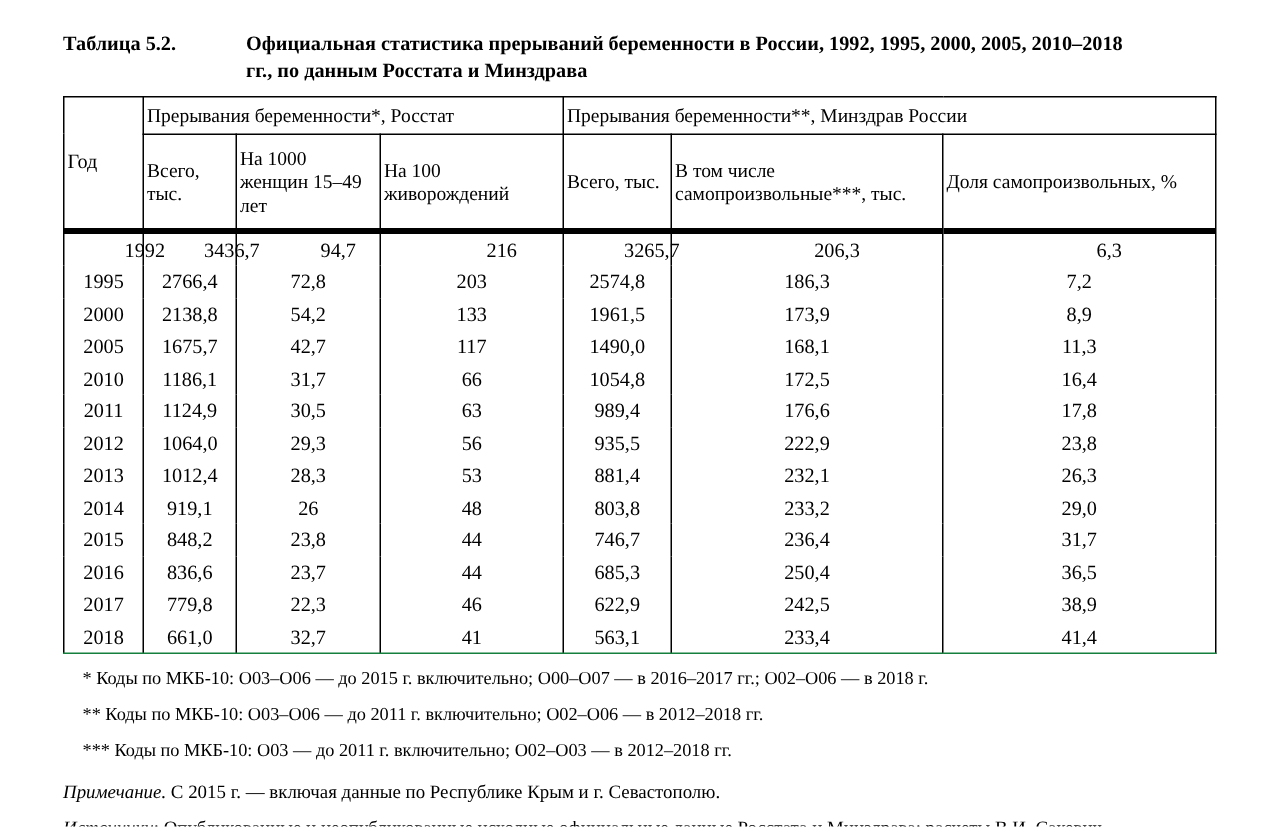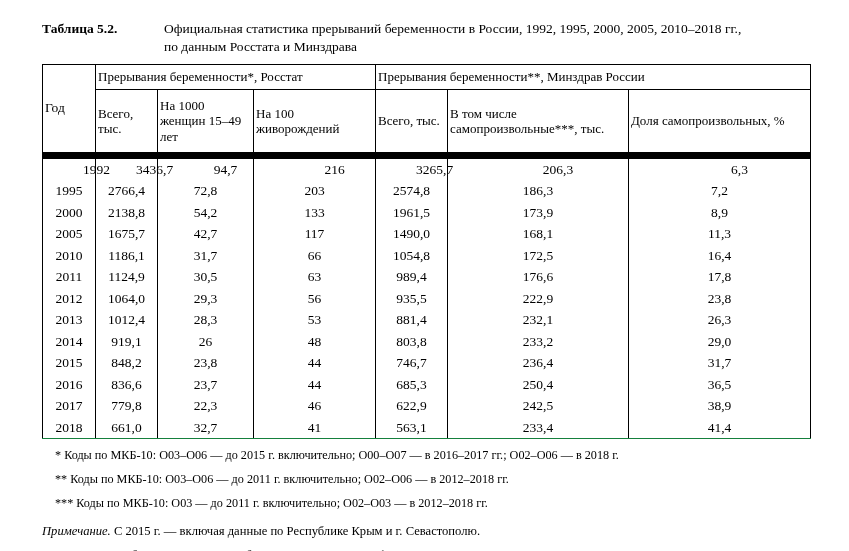--- a/index.html
+++ b/index.html
@@ -31,21 +31,21 @@
     line-height: 1.33;
     margin-bottom: 8px;
   }
   .caption-label {
     font-weight: bold;
     flex: 0 0 122px;
     white-space: nowrap;
   }
   .caption-text {
     flex: 1 1 auto;
-    font-weight: normal;
+    font-weight: bold;
     max-width: 620px;
   }
 
   
   table.stat {
     border-collapse: collapse;
     width: 768px;
     table-layout: fixed;
     font-size: 13px;
   }
@@ -72,21 +72,21 @@
   th.year-head {
     font-size: 13.5px;
   }
   table.stat tbody td {
     text-align: center;
     height: 21.5px;
     font-size: 13.5px;
     border-top: none;
     border-bottom: none;
   }
-  table.stat tbody tr:first-child td { border-top: 7px solid #000000; padding-left: 40px; }
+  table.stat tbody tr:first-child td { border-top: 4px solid #000000; padding-left: 40px; }
   table.stat tbody tr:last-child td { border-bottom: 1px solid #15803d; }
   td.year {
     text-align: left;
     padding-left: 6px;
   }
 
   
   col.c-year   { width: 53px; }
   col.c-tot1   { width: 62px; }
   col.c-per1k  { width: 96px; }

